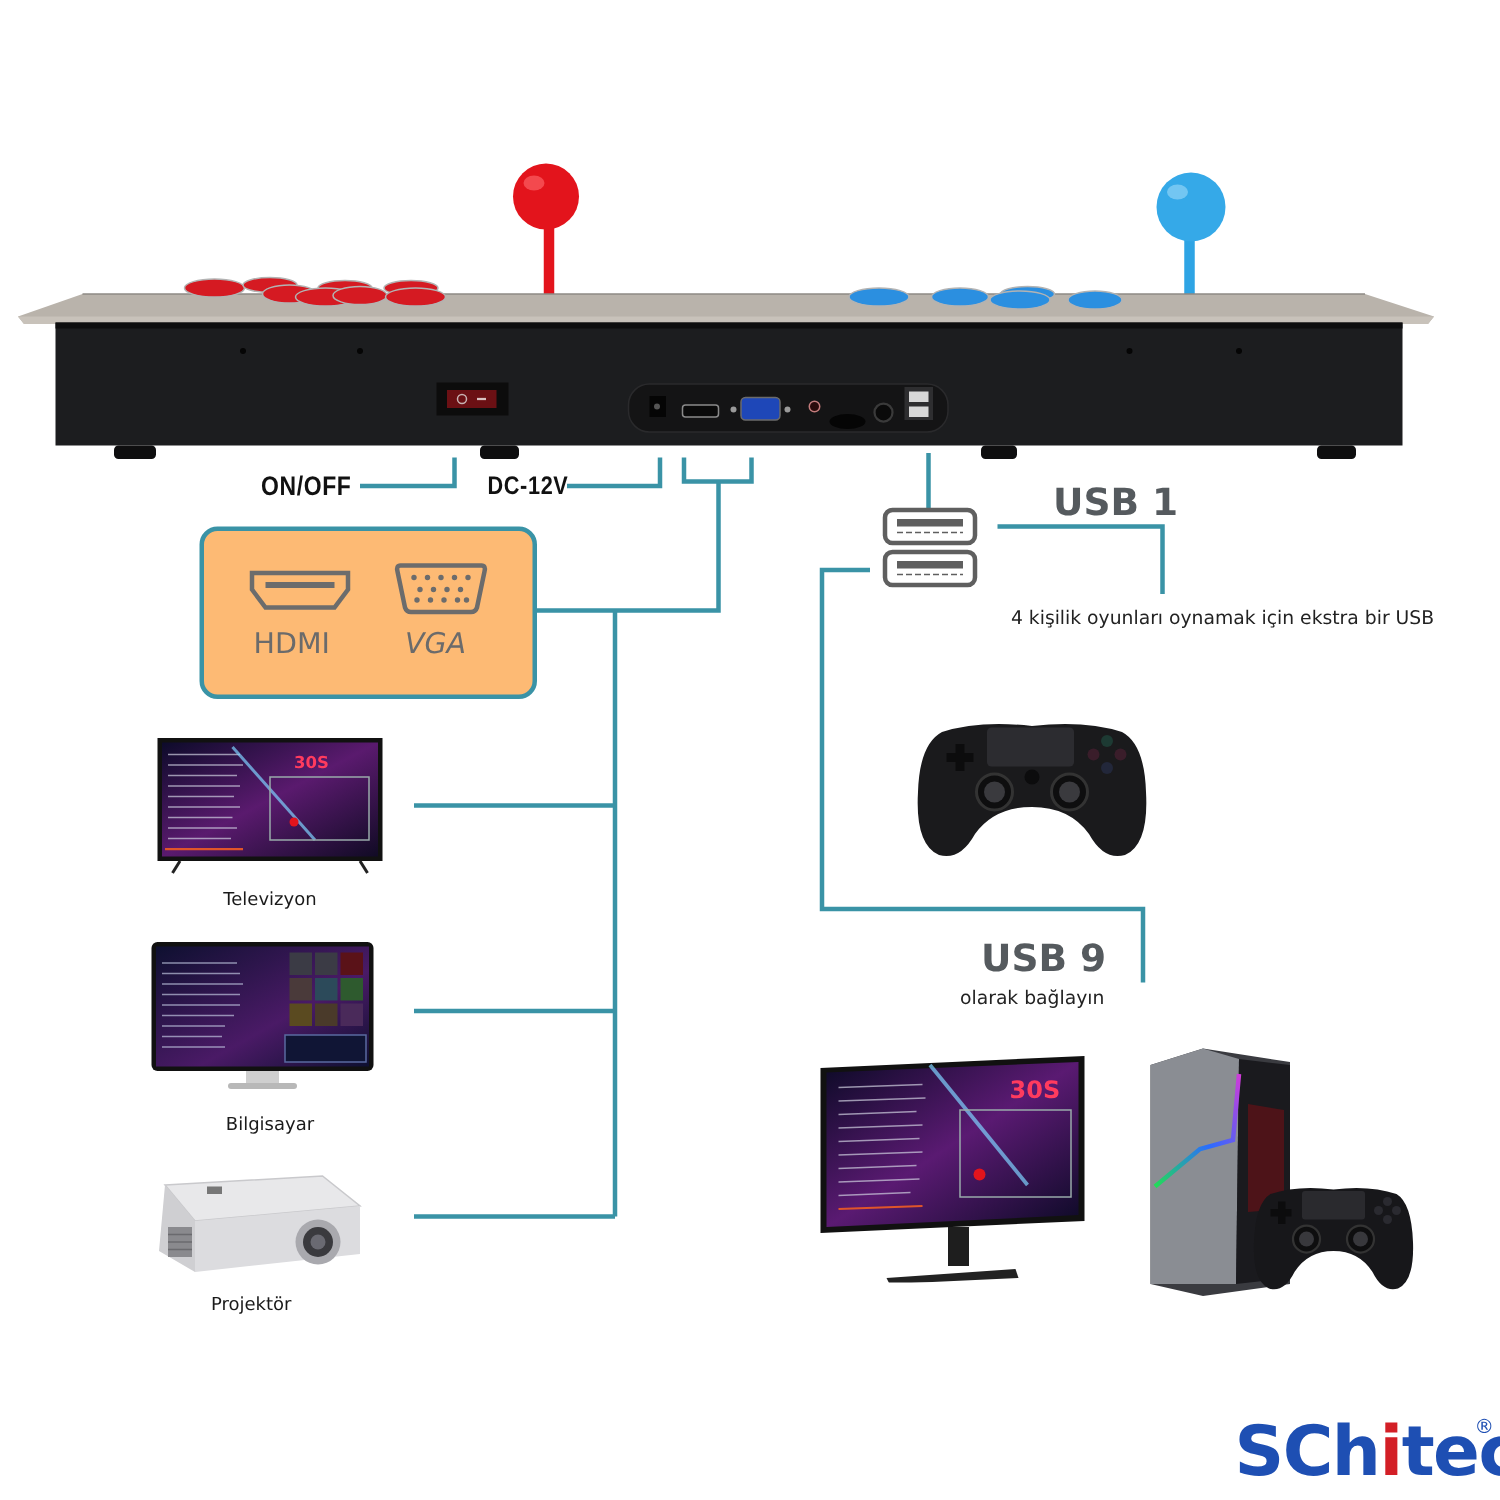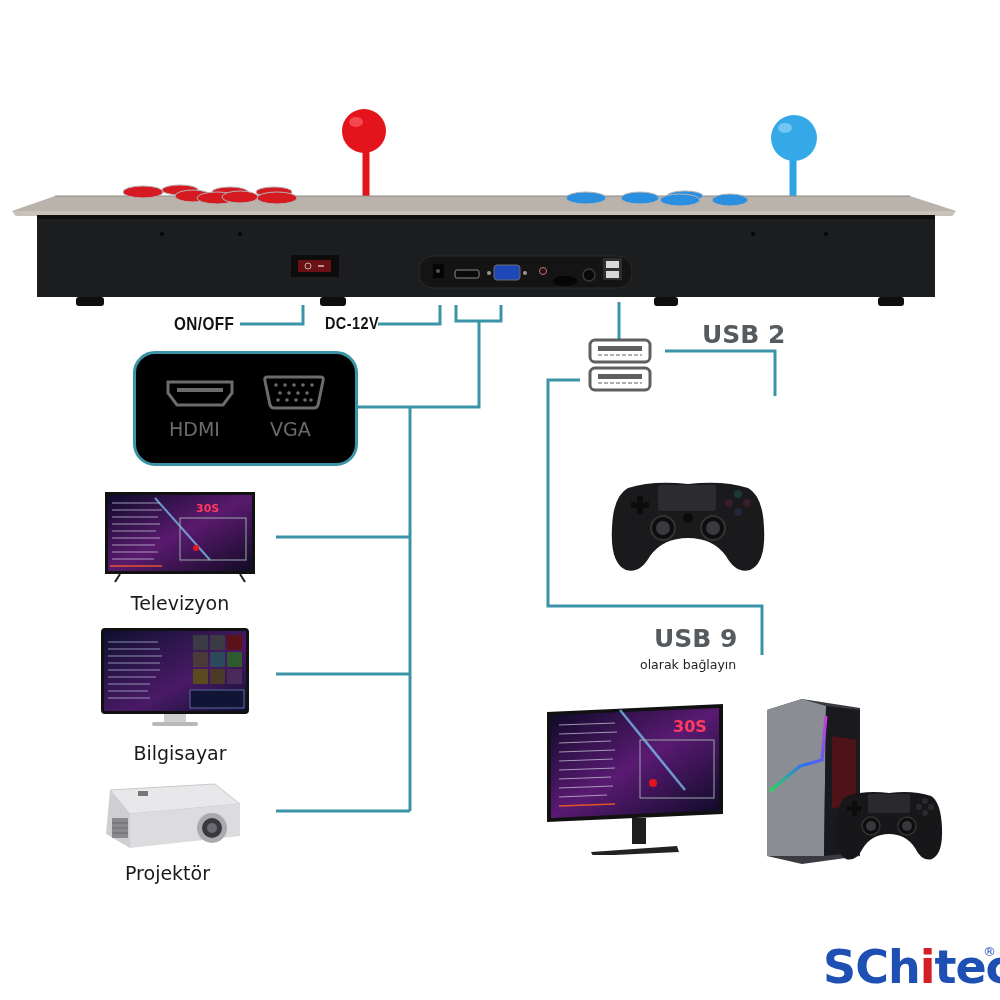--- a/index.html
+++ b/index.html
@@ -2,21 +2,21 @@
 <html><head>
   <meta charset="utf-8">
   <style>
     html, body { margin:0; padding:0; background:#ffffff; }
     body { width:1000px; height:1000px; position:relative; overflow:hidden; font-family:"Liberation Sans", sans-serif; }
     .abs { position:absolute; }
     svg.overlay { position:absolute; left:0; top:0; }
     .lbl-port { font-family:"Liberation Sans", sans-serif; font-weight:bold; font-size:18px; color:#111; letter-spacing:0.5px; transform:scaleX(0.85); transform-origin:left top; }
     .usb-title { font-family:"DejaVu Sans", sans-serif; font-weight:bold; font-size:25px; color:#555a5e; }
     .desc { font-family:"DejaVu Sans", sans-serif; font-size:12.5px; color:#222; line-height:19px; }
-    .dev-lbl { font-family:"DejaVu Sans", sans-serif; font-size:19px; color:#1a1a1a; text-align:center; }
+    .dev-lbl { font-family:"DejaVu Sans", sans-serif; font-size:12px; color:#1a1a1a; text-align:center; }
     .conn-lbl { font-family:"DejaVu Sans", sans-serif; font-size:19px; color:#6b6b6b; }
     .brand { font-family:"DejaVu Sans", sans-serif; font-weight:bold; font-size:46px; color:#1e4fb3; letter-spacing:-1px; }
     .brand .i-dot { color:#d31f26; }
     .reg { font-family:"DejaVu Sans", sans-serif; font-size:13px; color:#1e4fb3; }
   </style>
 </head>
 <body>
 
 <svg class="overlay" width="1000" height="1000">
   <g fill="none" stroke="#3a93a6" stroke-width="3">
@@ -109,21 +109,21 @@
     <circle cx="589" cy="175" r="6" fill="#0a0a0a" stroke="#3a3a3a" stroke-width="1.5"></circle>
     <rect x="603" y="158" width="19" height="22" fill="#2e2e30"></rect>
     <rect x="606" y="161" width="13" height="7" fill="#d8d8d8"></rect>
     <rect x="606" y="171" width="13" height="7" fill="#d8d8d8"></rect>
   </svg>
 </div>
 
 <div class="abs lbl-port" style="left:174px;top:314px;">ON/OFF</div>
 <div class="abs lbl-port" style="left:325px;top:314px;font-size:17px;">DC-12V</div>
 
-<div class="abs" style="left:133px;top:351px;width:219px;height:109px;border:3px solid #3a93a6;border-radius:22px;background:#000000;">
+<div class="abs" style="left:133px;top:351px;width:219px;height:109px;border:3px solid #3a93a6;border-radius:12px;background:#fdba74;">
   <svg class="abs" style="left:29px;top:25px;" width="72" height="30">
     <path d="M3,3 L67,3 L67,14 L58,26 L12,26 L3,14 Z" fill="none" stroke="#6c6c6c" stroke-width="3"></path>
     <line x1="12" y1="11" x2="58" y2="11" stroke="#6c6c6c" stroke-width="4"></line>
   </svg>
   <svg class="abs" style="left:125px;top:20px;" width="66" height="38">
     <path d="M6,3 L60,3 Q63,3 62,7 L57,31 Q56,34 53,34 L13,34 Q10,34 9,31 L4,7 Q3,3 6,3 Z" fill="none" stroke="#6c6c6c" stroke-width="3"></path>
     <g fill="#6c6c6c">
       <circle cx="15" cy="11" r="1.8"></circle>
         <circle cx="24" cy="11" r="1.8"></circle>
         <circle cx="33" cy="11" r="1.8"></circle>
@@ -134,21 +134,21 @@
         <circle cx="37" cy="19" r="1.8"></circle>
         <circle cx="46" cy="19" r="1.8"></circle>
       <circle cx="17" cy="26" r="1.8"></circle>
         <circle cx="26" cy="26" r="1.8"></circle>
         <circle cx="35" cy="26" r="1.8"></circle>
         <circle cx="44" cy="26" r="1.8"></circle>
         <circle cx="50" cy="26" r="1.8"></circle>
     </g>
   </svg>
   <div class="abs conn-lbl" style="left:33px;top:64px;">HDMI</div>
-  <div class="abs conn-lbl" style="left:134px;top:64px;">VGA</div>
+  <div class="abs conn-lbl" style="left:134px;top:64px;font-style:italic;">VGA</div>
 </div>
 
 <div class="abs" style="left:100px;top:490px;width:160px;height:130px;">
   <svg width="160" height="95">
     <defs>
       <linearGradient id="scr1" x1="0" y1="0" x2="1" y2="1">
         <stop offset="0" stop-color="#0d0b2a"></stop>
         <stop offset="0.5" stop-color="#5a1a6e"></stop>
         <stop offset="1" stop-color="#110b25"></stop>
       </linearGradient>
@@ -238,22 +238,23 @@
 
 <svg class="abs" style="left:587px;top:337px;" width="68" height="60">
   <rect x="3" y="3" width="60" height="22" rx="5" fill="#fff" stroke="#5f5f5f" stroke-width="3"></rect>
   <rect x="11" y="9" width="44" height="5" fill="#5f5f5f"></rect>
   <line x1="11" y1="18" x2="55" y2="18" stroke="#5f5f5f" stroke-width="1" stroke-dasharray="4 2"></line>
   <rect x="3" y="31" width="60" height="22" rx="5" fill="#fff" stroke="#5f5f5f" stroke-width="3"></rect>
   <rect x="11" y="37" width="44" height="5" fill="#5f5f5f"></rect>
   <line x1="11" y1="46" x2="55" y2="46" stroke="#5f5f5f" stroke-width="1" stroke-dasharray="4 2"></line>
 </svg>
 
-<div class="abs usb-title" style="left:702px;top:320px;">USB 2</div>
+<div class="abs usb-title" style="left:702px;top:320px;">USB 1</div>
 <div class="abs desc" style="left:650px;top:402px;width:330px;text-align:center;">
+  <div>4 kişilik oyunları oynamak için ekstra bir USB</div>
 </div>
 
 <svg class="abs" style="left:608px;top:478px;" width="160" height="98">
   <path d="M20,10 Q45,2 80,6 Q115,2 140,10 Q155,18 156,50 Q158,85 142,92 Q128,96 118,78 Q105,60 80,60 Q55,60 42,78 Q32,96 18,92 Q2,85 4,50 Q5,18 20,10 Z" fill="#1a1a1c"></path>
   <rect x="50" y="7" width="58" height="26" rx="3" fill="#2c2c30"></rect>
   <g fill="#0c0c0d">
       <rect x="23" y="24" width="18" height="6"></rect>
       <rect x="29" y="18" width="6" height="18"></rect>
     </g>
   <circle cx="55" cy="50" r="12" fill="#0e0e0f" stroke="#333" stroke-width="2"></circle>

